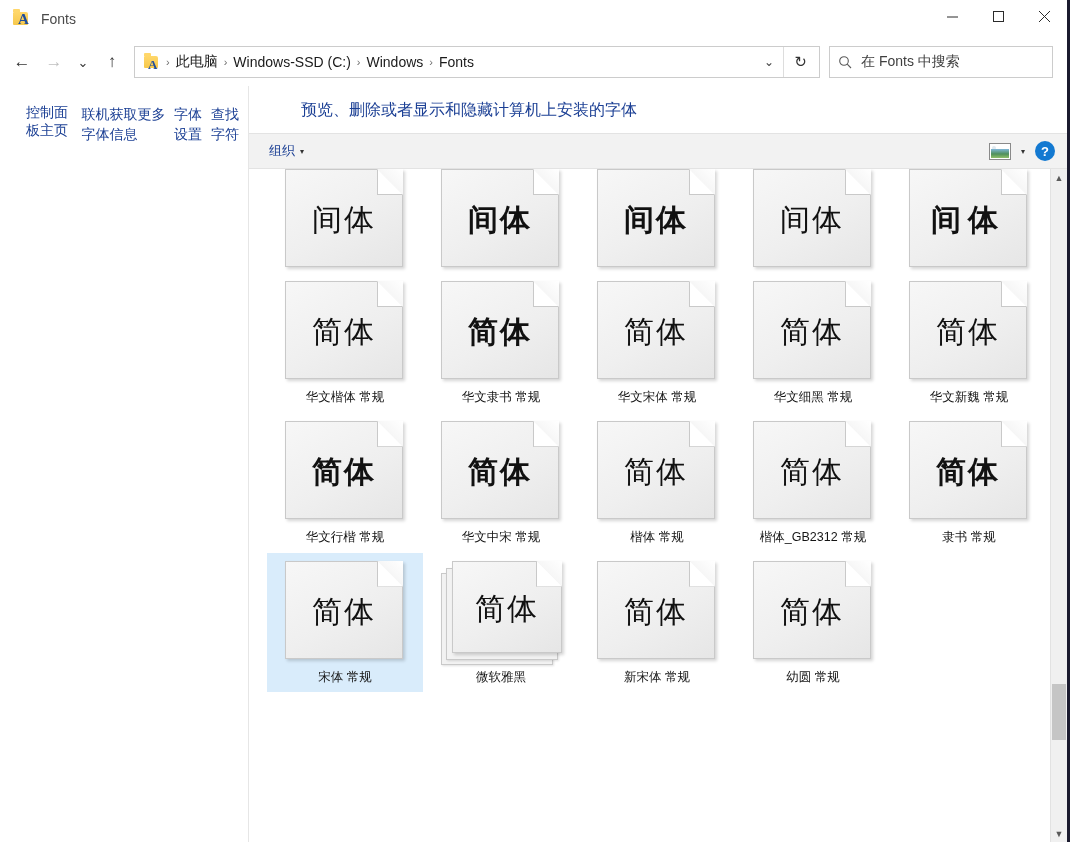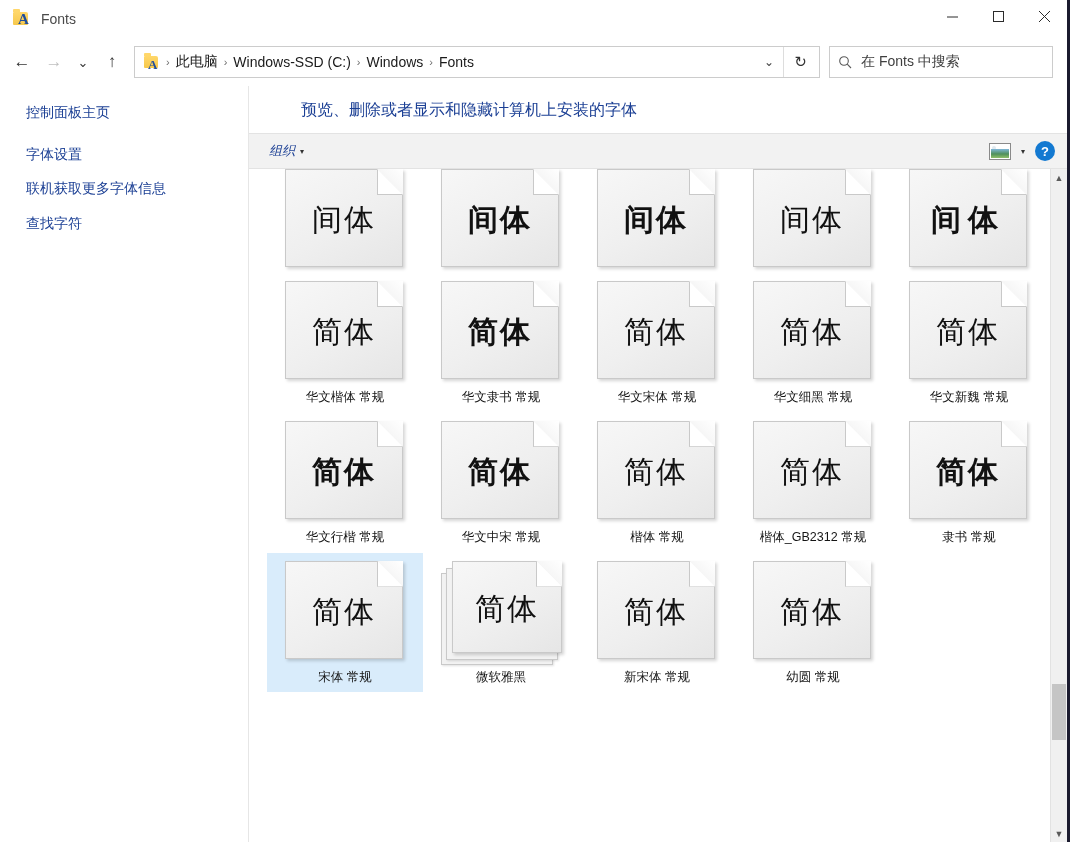--- a/index.html
+++ b/index.html
@@ -76,39 +76,39 @@
   }
   .search-ico { margin-right: 9px; color:#444; display:flex; }
   .search-ph { font-size: 14px; color:#3f3f3f; }
 
   
   .body { display: flex; height: 756px; }
 
   .sidebar {
     width: 248px; flex: 0 0 248px; background:#ffffff;
     padding: 18px 0 0 26px; position: relative;
-    display: flex; flex-direction: column;
+    display: flex; flex-direction: row;
   }
   .side-home { font-size: 14px; color: #1b3f94; margin-bottom: 22px; }
   .side-link { font-size: 14px; color: #1b3f94; margin-bottom: 14px; line-height: 1.45; }
   .side-foot { margin-top: auto; padding-bottom: 38px; }
   .side-head { font-size: 13px; color: #6f6f6f; margin-bottom: 16px; }
 
   .content {
     flex: 1 1 auto; display: flex; flex-direction: column;
     border-left: 1px solid #e6e6e6; min-width:0; position: relative;
   }
   .c-head { padding: 14px 0 12px 52px; }
   .c-title { font-size: 16px; color: #1b3f94; }
 
   .toolbar {
     height: 36px; background: #f2f2f2; border-top:1px solid #e3e3e3; border-bottom:1px solid #e3e3e3;
     display:flex; align-items:center; padding: 0 12px 0 20px;
   }
-  .tb-item { font-size: 13px; color:#1b3f94; display:flex; align-items:center; gap:5px;font-style:italic; }
+  .tb-item { font-size: 13px; color:#1b3f94; display:flex; align-items:center; gap:5px; }
   .caret { font-size: 8px; color:#333; }
   .tb-right { margin-left:auto; display:flex; align-items:center; gap: 10px; }
   .view-ico {
     width: 22px; height: 17px; border:1px solid #8a8a8a; background:#fff;
     position:relative; overflow:hidden;
   }
   .view-ico:after {
     content:""; position:absolute; left:1px; right:1px; bottom:1px; height:9px;
     background: linear-gradient(180deg,#7fb6d8 0%, #4f8f5c 55%, #8fbf6a 100%);
   }
@@ -256,22 +256,22 @@
           </svg>
       </span>
       <span class="search-ph">在 Fonts 中搜索</span>
     </div>
   </div>
 
   <div class="body">
 
     <div class="sidebar">
       <div class="side-home">控制面板主页</div>
+      <div class="side-link">联机获取更多字体信息</div>
       <div class="side-link">字体设置</div>
-      <div class="side-link">联机获取更多字体信息</div>
       <div class="side-link">查找字符</div>
 
     </div>
 
     <div class="content">
       <div class="c-head">
         <div class="c-title">预览、删除或者显示和隐藏计算机上安装的字体</div>
       </div>
 
       <div class="toolbar">

